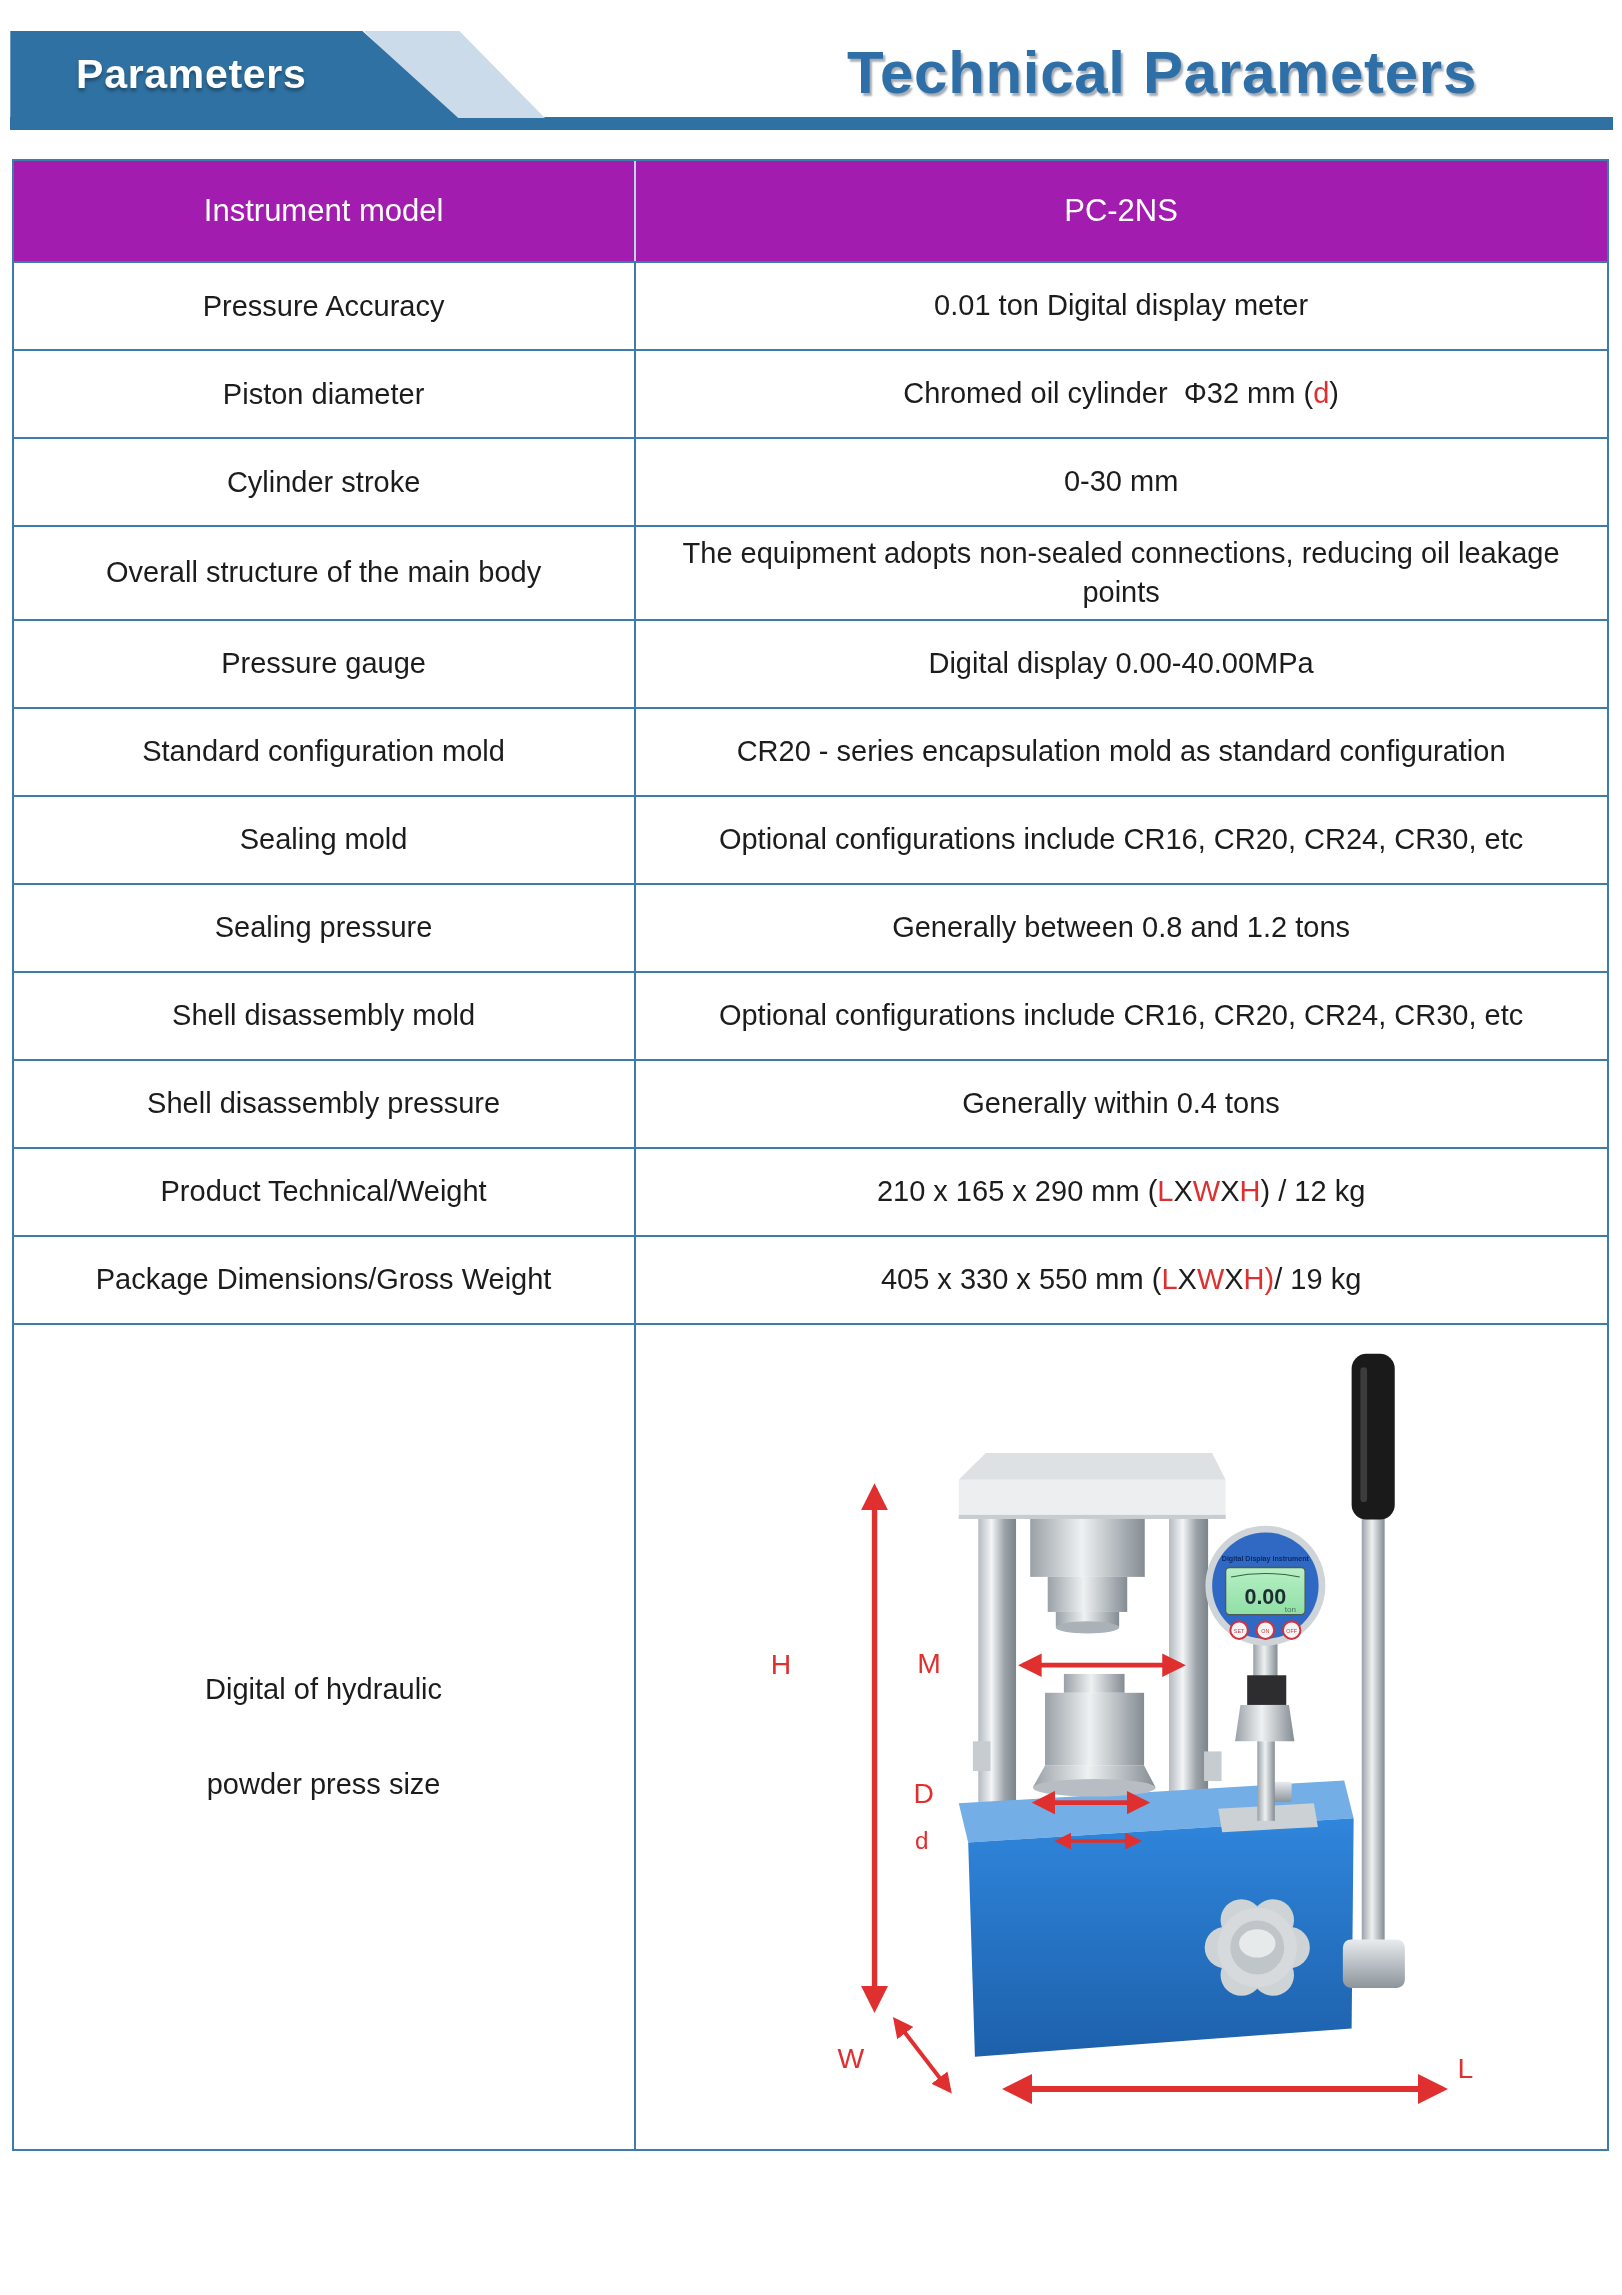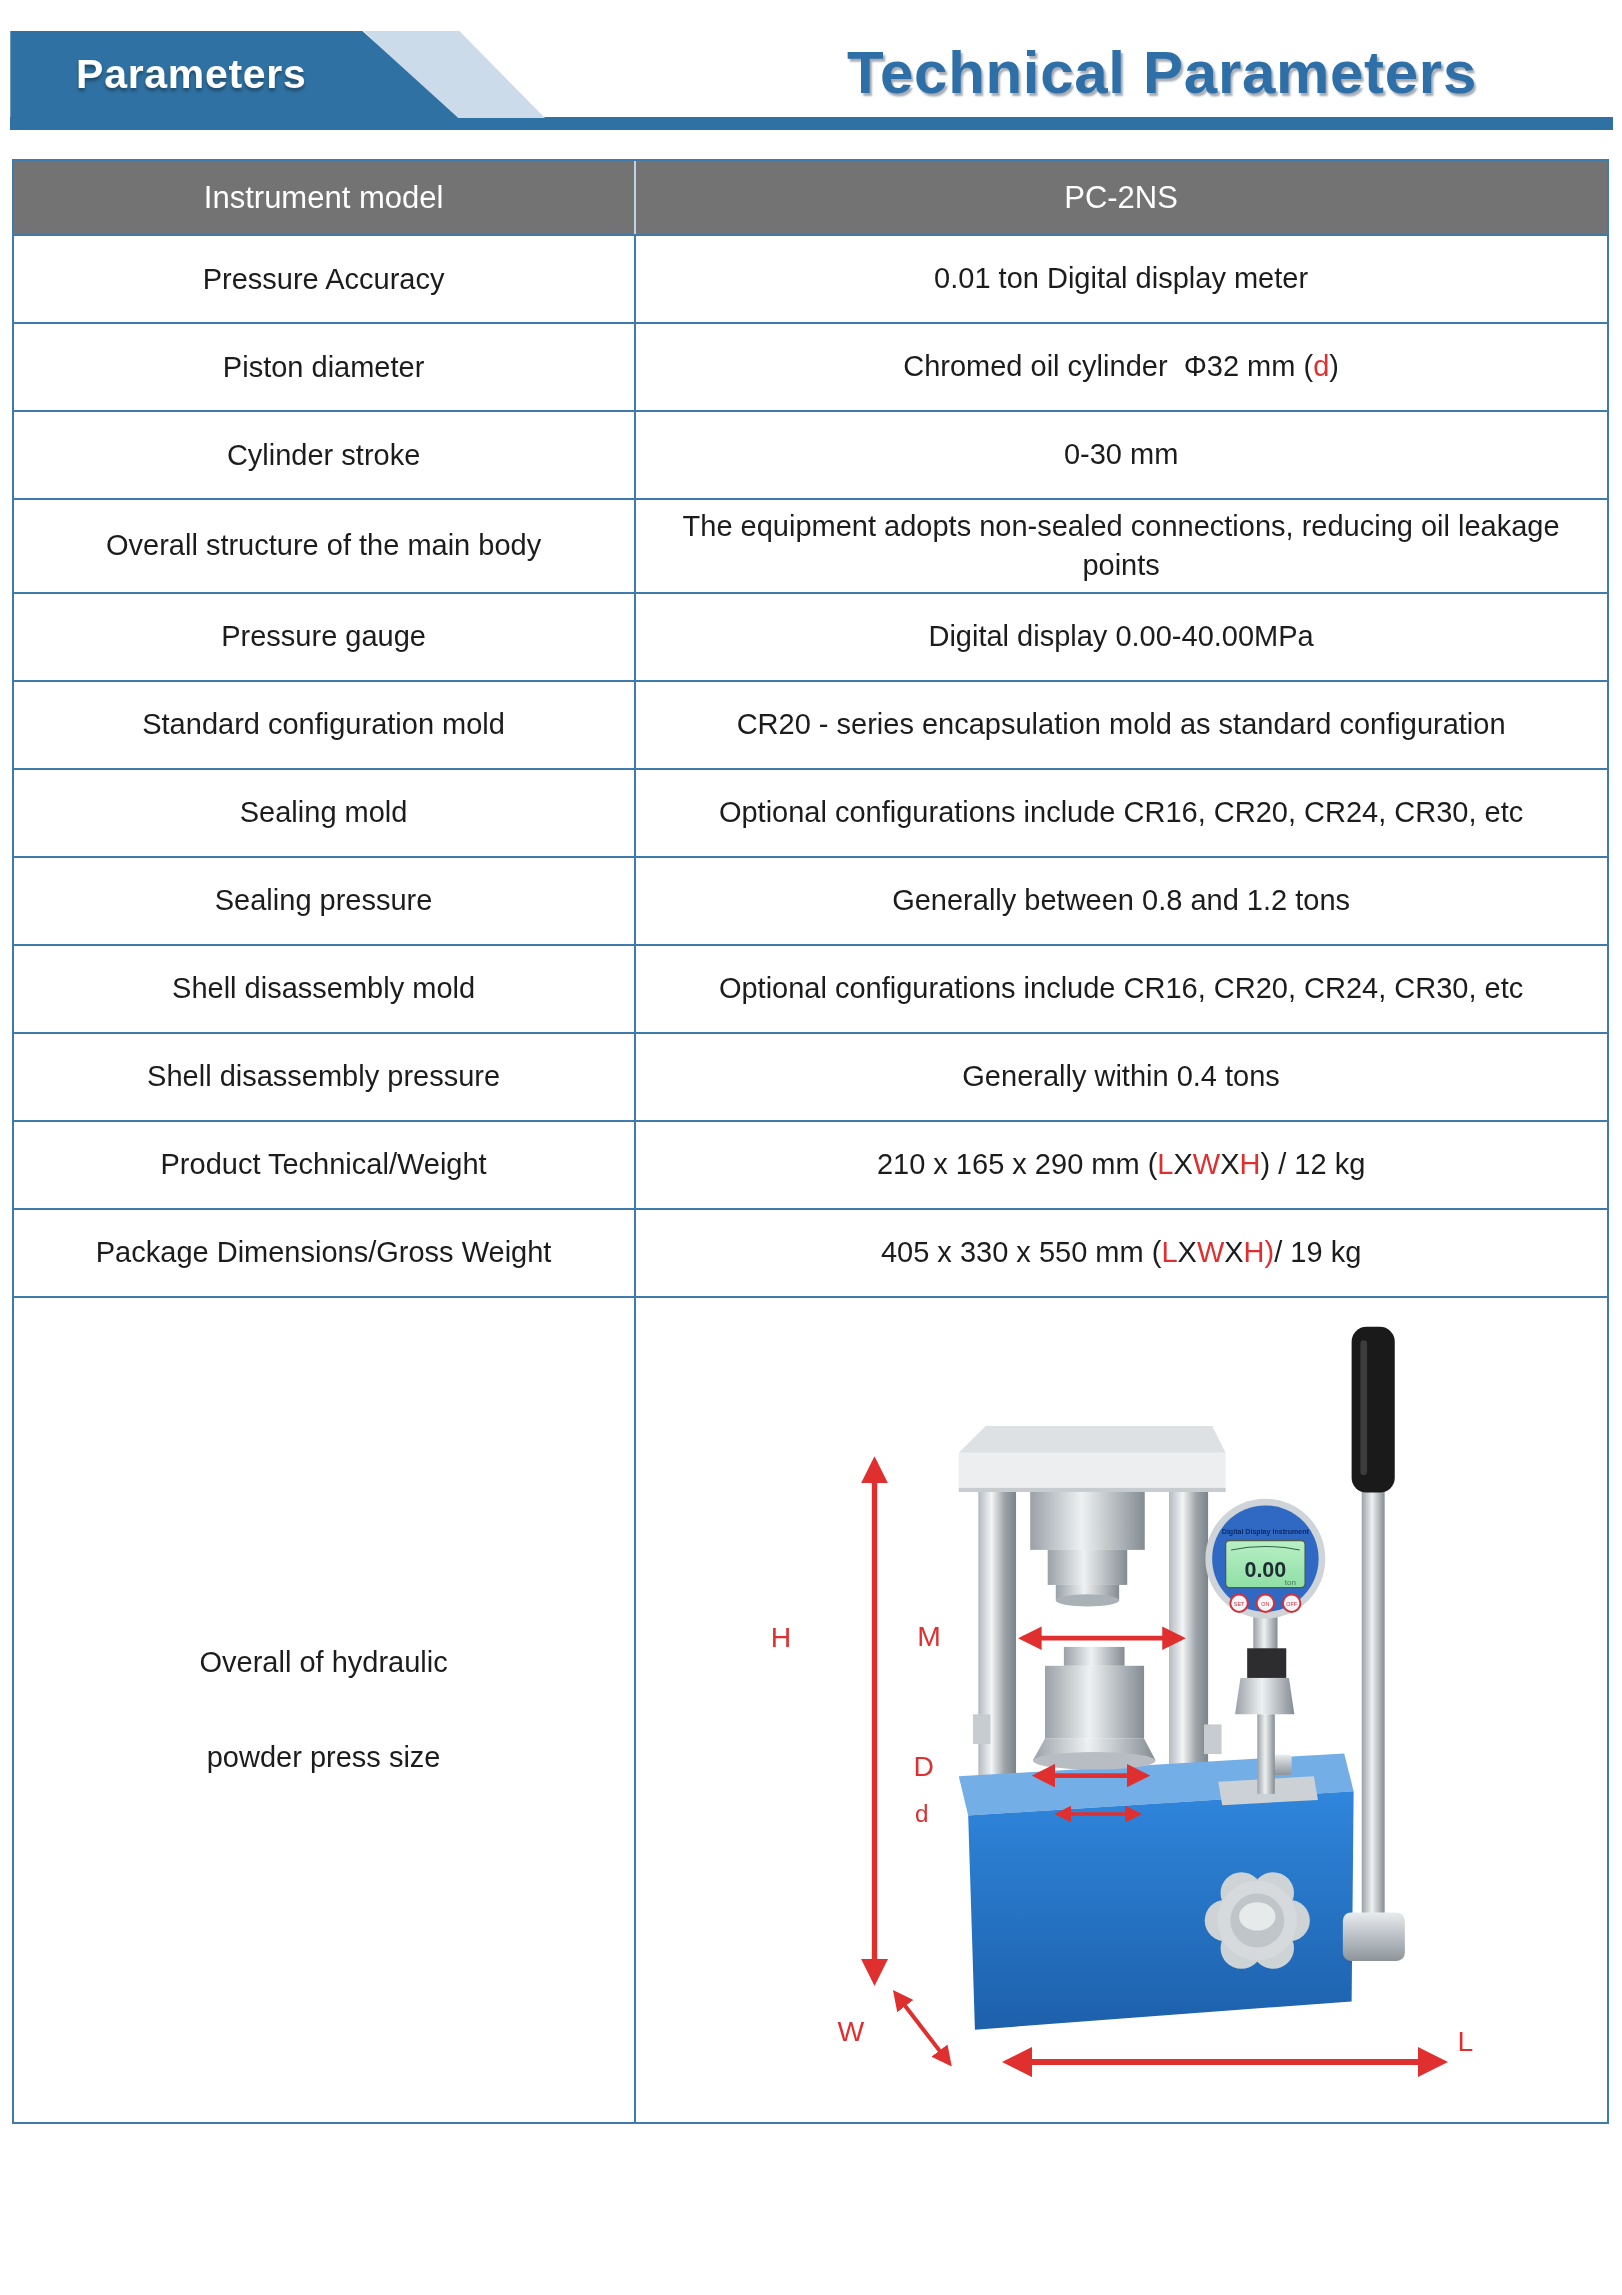--- a/index.html
+++ b/index.html
@@ -16,21 +16,21 @@
                 display:flex;align-items:center;justify-content:center;
                 color:#ffffff;font-size:41px;font-weight:bold;letter-spacing:0.7px;
                 text-shadow:0 2.7px 3.4px rgba(0,0,0,.35);}
   .page-title{position:absolute;left:520px;top:38px;width:957px;text-align:right;
               font-size:60px;font-weight:bold;color:#2d6fa6;letter-spacing:0.7px;
               text-shadow:2.1px 3.4px 2.1px rgba(55,70,90,.45);}
 
   
   .spec-table{position:absolute;left:11.6px;top:159px;width:1597px;
               border:2.7px solid #3e7bab;box-sizing:border-box;}
-  .thead{display:flex;height:73px;background:#737373;color:#ffffff;}
+  .thead{display:flex;height:100px;background:#a21caf;color:#ffffff;}
   .thead .th{display:flex;align-items:center;justify-content:center;
              font-size:31px;box-sizing:border-box;}
   .thead .th.left{width:622px;border-right:2.1px solid #bed3e4;}
   .thead .th.right{flex:1;}
   .tr{display:flex;min-height:86px;border-top:2.7px solid #3e7bab;background:#fff;}
   .td{display:flex;align-items:center;justify-content:center;text-align:center;
       box-sizing:border-box;color:#1c1c1c;}
   .td.label{width:622px;border-right:2.7px solid #3e7bab;font-size:29px;padding:6.8px 18px;}
   .td.value{flex:1;font-size:29px;padding:6.8px 30px;line-height:1.35;}
   .rows .tr:nth-child(13) .td.label{font-size:25px;}
@@ -146,21 +146,21 @@
             <span> X </span>
             <span style="color: rgb(224, 47, 47);">H</span>
             <span style="color: rgb(224, 47, 47);">)</span>
             <span> / 19 kg</span>
           </div>
       </div>
     </div>
 
     <div class="tr diagram">
       <div class="td label">
-        <div class="diag-line1">Overall of hydraulic</div>
+        <div class="diag-line1">Digital of hydraulic</div>
         <div>powder press size</div>
       </div>
       <div class="td value">
         <svg class="diag-svg" viewBox="0 0 1403 1205" preserveAspectRatio="xMidYMid meet" style="font-size:42px">
           <defs>
             <linearGradient id="gCol" x1="0" y1="0" x2="1" y2="0">
               <stop offset="0" stop-color="#b4bac0"></stop>
                 <stop offset="0.35" stop-color="#f3f5f6"></stop>
               <stop offset="0.7" stop-color="#9ba2a8"></stop>
                 <stop offset="1" stop-color="#7c848b"></stop>

